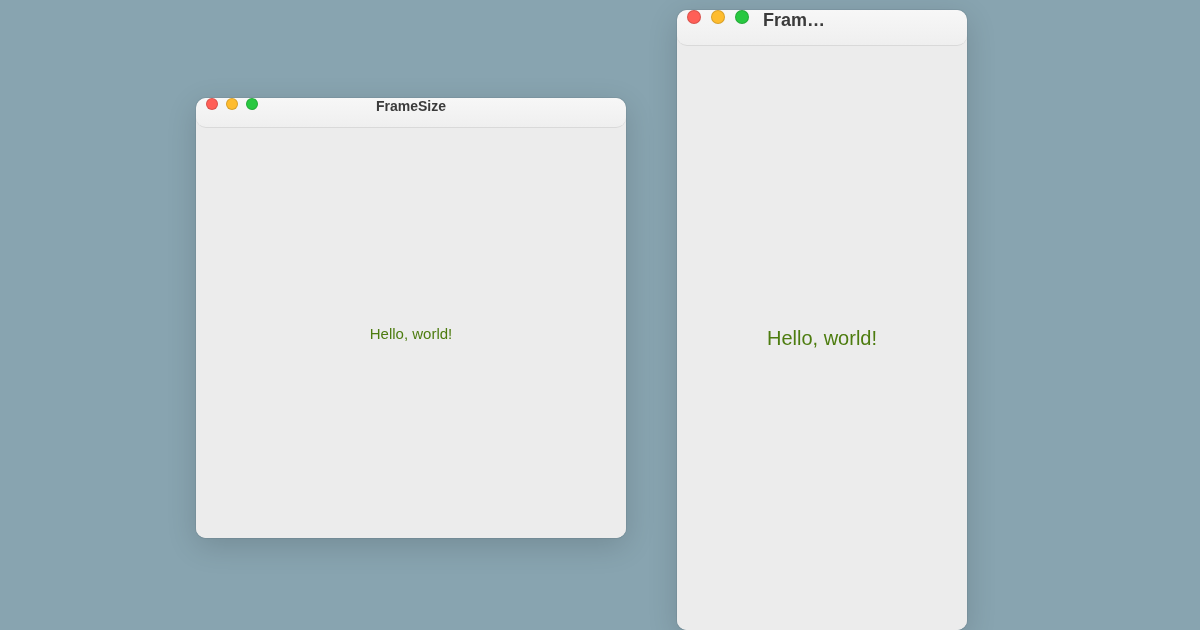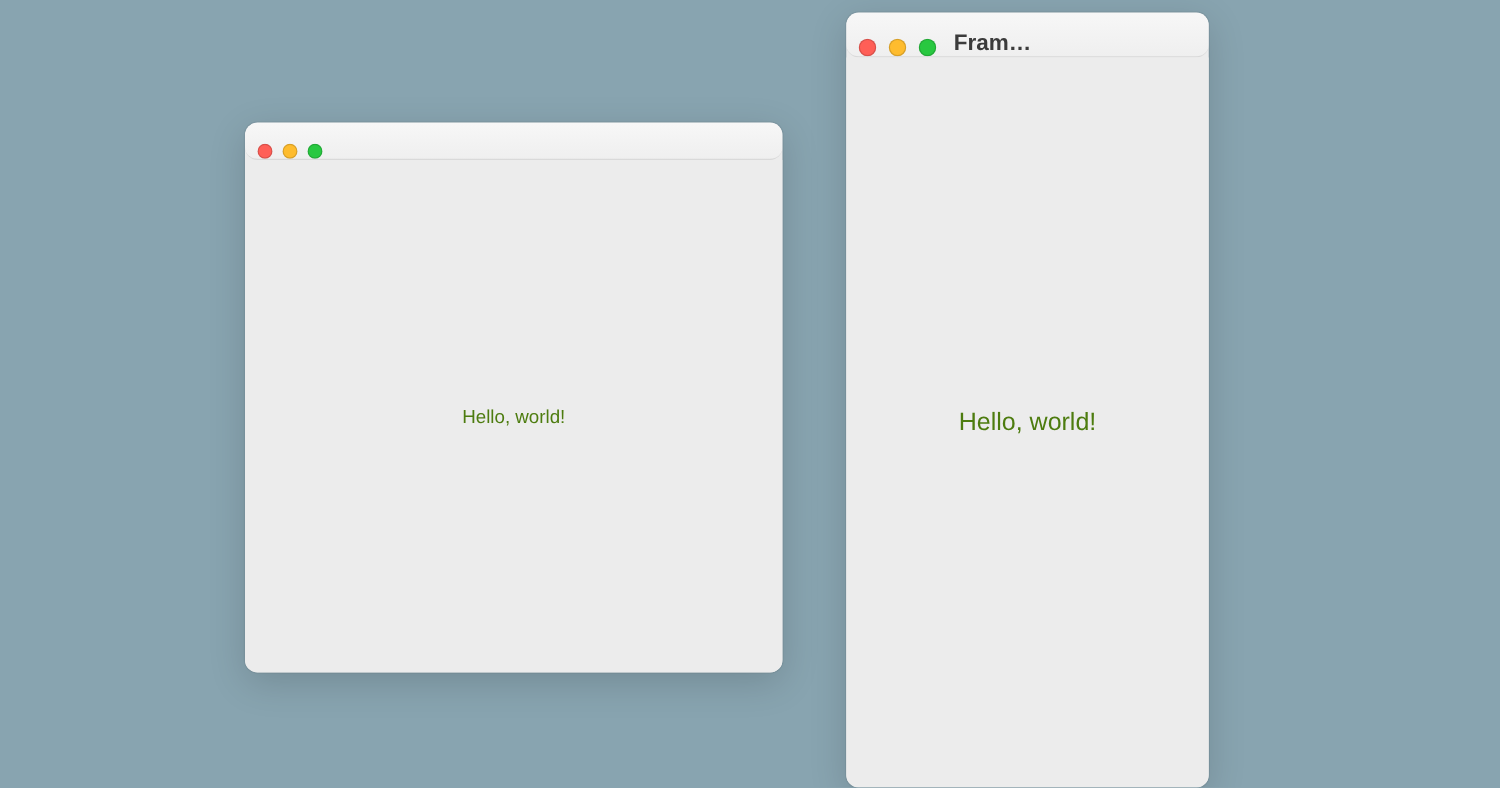--- a/index.html
+++ b/index.html
@@ -34,21 +34,21 @@
       left: 677px;
       top: 10px;
       width: 290px;
       height: 620px;
     }
     .titlebar {
       height: 30px;
       background: linear-gradient(to bottom, #f7f7f7, #efefef);
       border-bottom: 1px solid #d9d9d9;
       display: flex;
-      align-items: flex-end;
+      align-items: flex-start;
       padding: 0 10px;
       position: relative;
       flex-shrink: 0;
       border-radius: 10px;
     }
     .right .titlebar {
       height: 36px;
     }
     .traffic-lights {
       display: flex;
@@ -110,20 +110,21 @@
 </head>
 <body>
 
 <div class="window left">
   <div class="titlebar">
     <div class="traffic-lights">
       <div class="light red"></div>
       <div class="light yellow"></div>
       <div class="light green"></div>
     </div>
+    <div class="title">FrameSize</div>
   </div>
   <div class="content">
     <div class="content-text">Hello, world!</div>
   </div>
 </div>
 
 <div class="window right">
   <div class="titlebar">
     <div class="traffic-lights">
       <div class="light red"></div>

